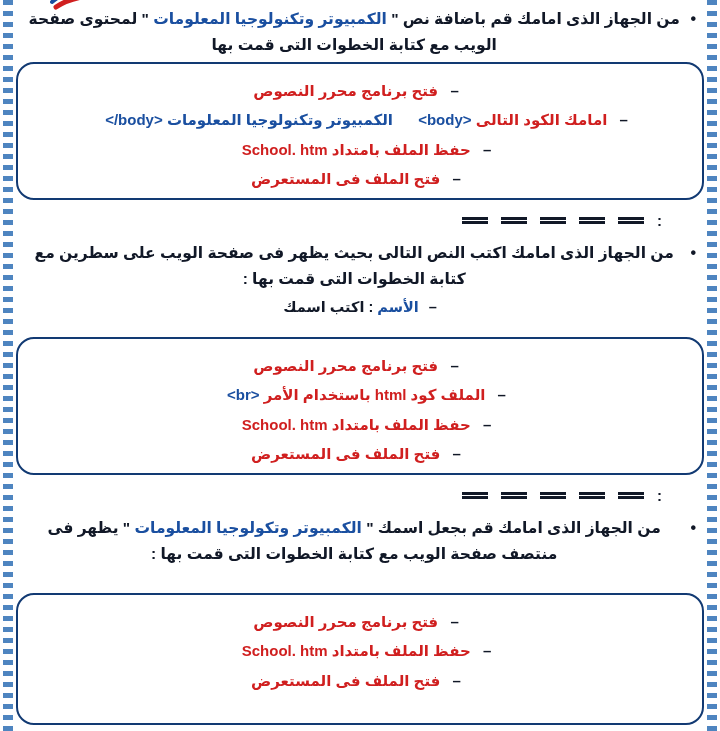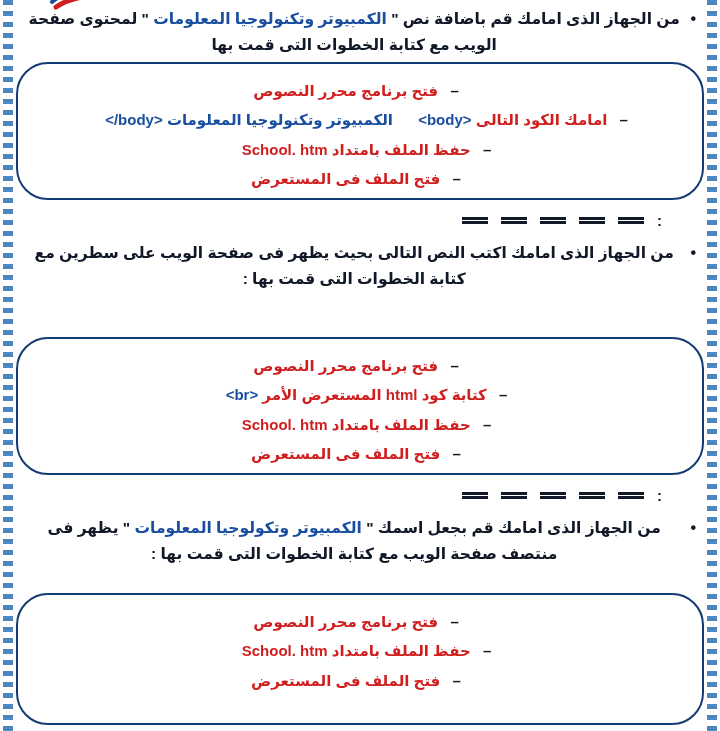--- a/index.html
+++ b/index.html
@@ -69,21 +69,21 @@
     line-height: 1.5;
     flex: 0 0 auto;
     padding-top: 1px;
   }
   .q-text { flex: 1 1 auto; }
   .hl-blue { color: #1a4fa0; }
 
   
   .answer-box {
     border: 2.5px solid #123a73;
-    border-radius: 32px;
+    border-radius: 18px;
     padding: 12px 26px 12px 18px;
     box-sizing: border-box;
   }
   .answer-list {
     list-style: none;
     margin: 0;
     padding: 0;
     direction: rtl;
     text-align: center;
   }
@@ -196,32 +196,37 @@
     <span class="sep-eq"></span>
     <span class="sep-eq"></span>
   </div>
 
   <div class="block" style="top:240px;">
     <div class="question">
       <span class="bullet">•</span>
       <span class="q-text">من الجهاز الذى امامك اكتب النص التالى بحيث يظهر فى صفحة الويب على سطرين مع كتابة الخطوات التى قمت بها  :</span>
     </div>
     <div class="sub-line" style="margin-top:8px;">
+      <span>
+        <span class="dash">–</span>
+        <span class="hl-blue">الأسم</span>
+        <span> : اكتب اسمك</span>
+      </span>
     </div>
   </div>
 
   <div class="block answer-box" style="top:337px; height:138px;">
     <ul class="answer-list">
       <li>
         <span class="dash">–</span>
         <span>فتح برنامج محرر النصوص</span>
       </li>
       <li>
         <span class="dash">–</span>
-        <span>كتابة كود html المستعرض الأمر</span>
+        <span>الملف كود html باستخدام الأمر</span>
         <span class="code-blue ltr">&lt;br&gt;</span>
       </li>
       <li>
         <span class="dash">–</span>
         <span>حفظ الملف بامتداد</span>
         <span class="ltr">School. htm</span>
       </li>
       <li>
         <span class="dash">–</span>
         <span>فتح الملف فى المستعرض</span>

